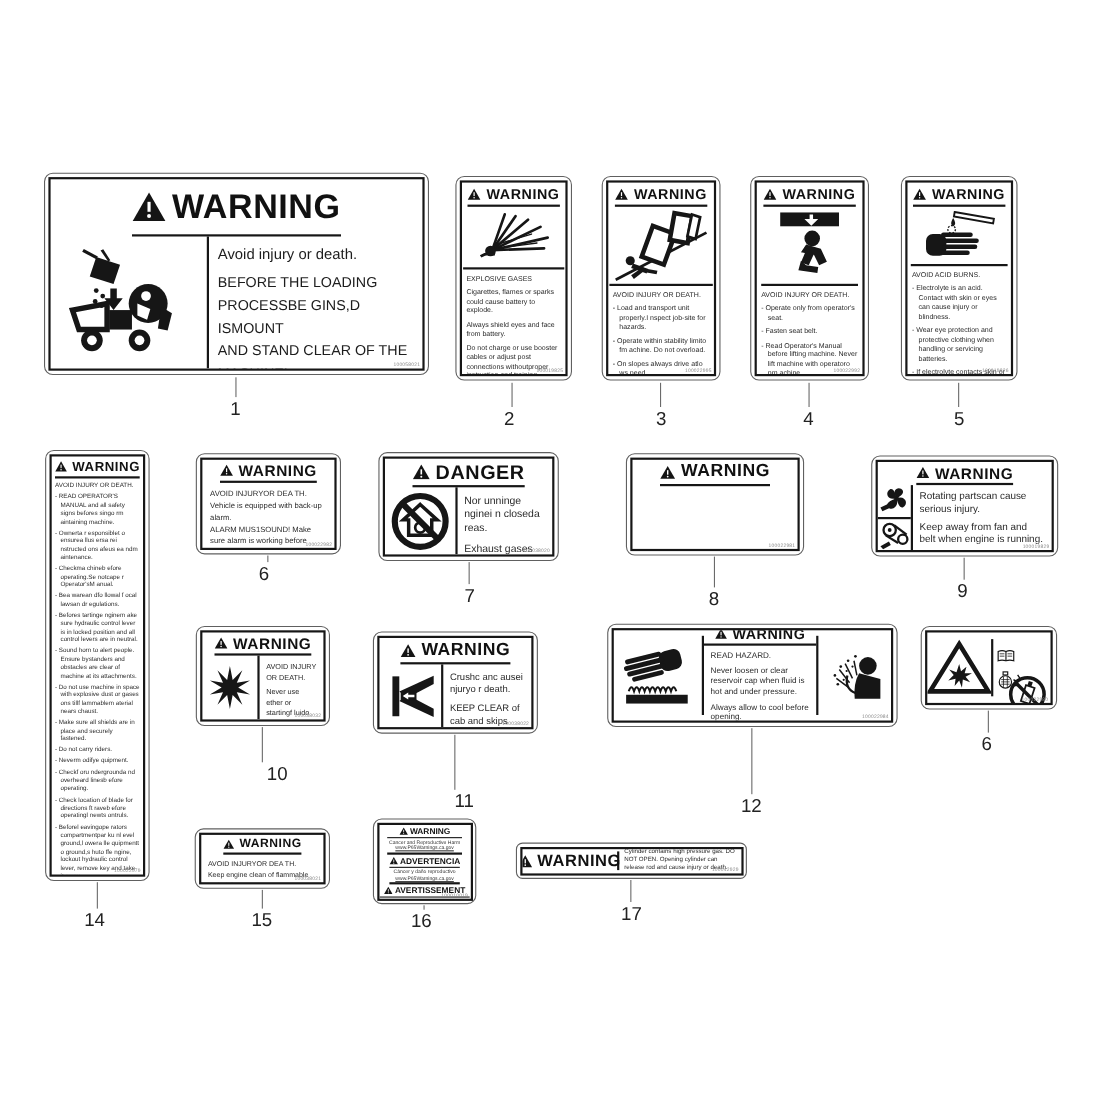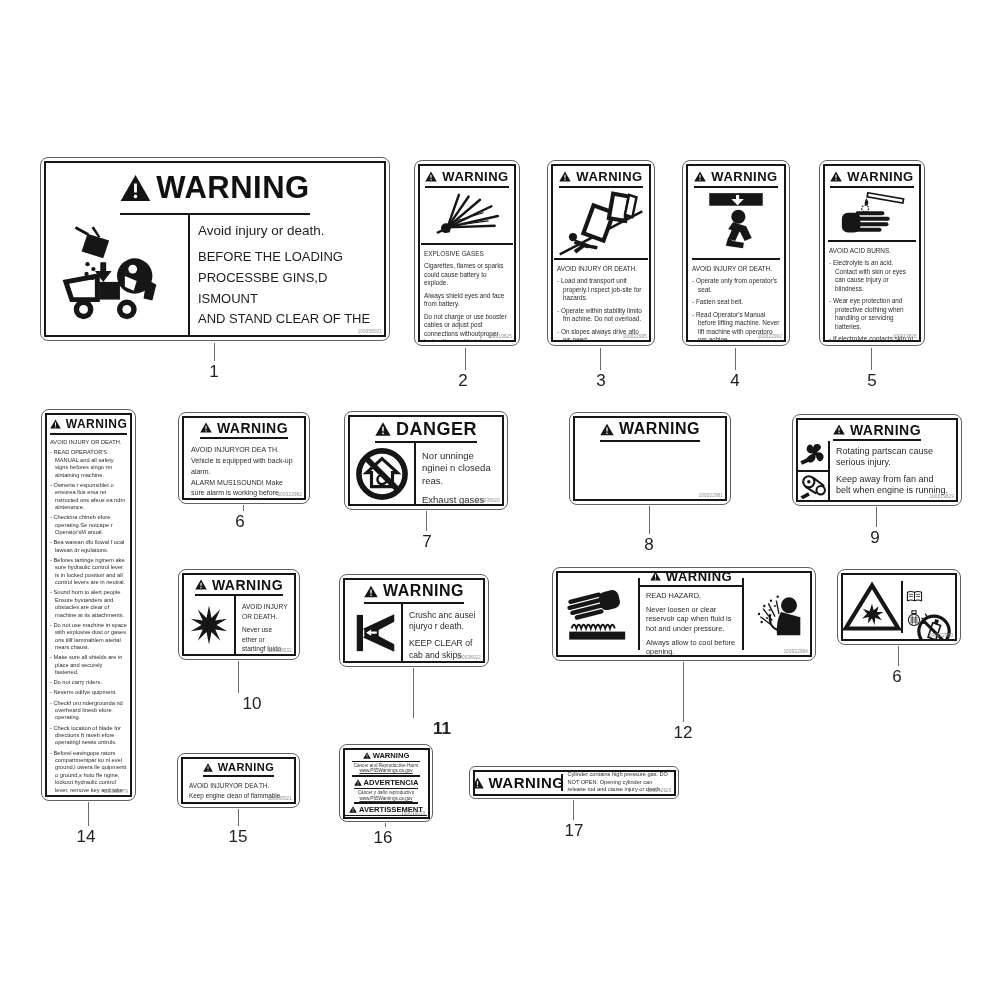--- a/index.html
+++ b/index.html
@@ -608,21 +608,21 @@
   <div class="num" style="left:214px;top:362px;">1</div>
   <div class="num" style="left:463px;top:371px;">2</div>
   <div class="num" style="left:601px;top:371px;">3</div>
   <div class="num" style="left:735px;top:371px;">4</div>
   <div class="num" style="left:872px;top:371px;">5</div>
   <div class="num" style="left:240px;top:512px;">6</div>
   <div class="num" style="left:427px;top:532px;">7</div>
   <div class="num" style="left:649px;top:535px;">8</div>
   <div class="num" style="left:875px;top:528px;">9</div>
   <div class="num" style="left:252px;top:694px;">10</div>
-  <div class="num" style="left:442px;top:719px;font-weight:bold;">11</div>
+  <div class="num" style="left:422px;top:719px;">11</div>
   <div class="num" style="left:683px;top:723px;">12</div>
   <div class="num" style="left:897px;top:667px;">6</div>
   <div class="num" style="left:86px;top:827px;">14</div>
   <div class="num" style="left:238px;top:827px;">15</div>
   <div class="num" style="left:383px;top:828px;">16</div>
   <div class="num" style="left:574px;top:821px;">17</div>
 
 </div>
 
 </body></html>

